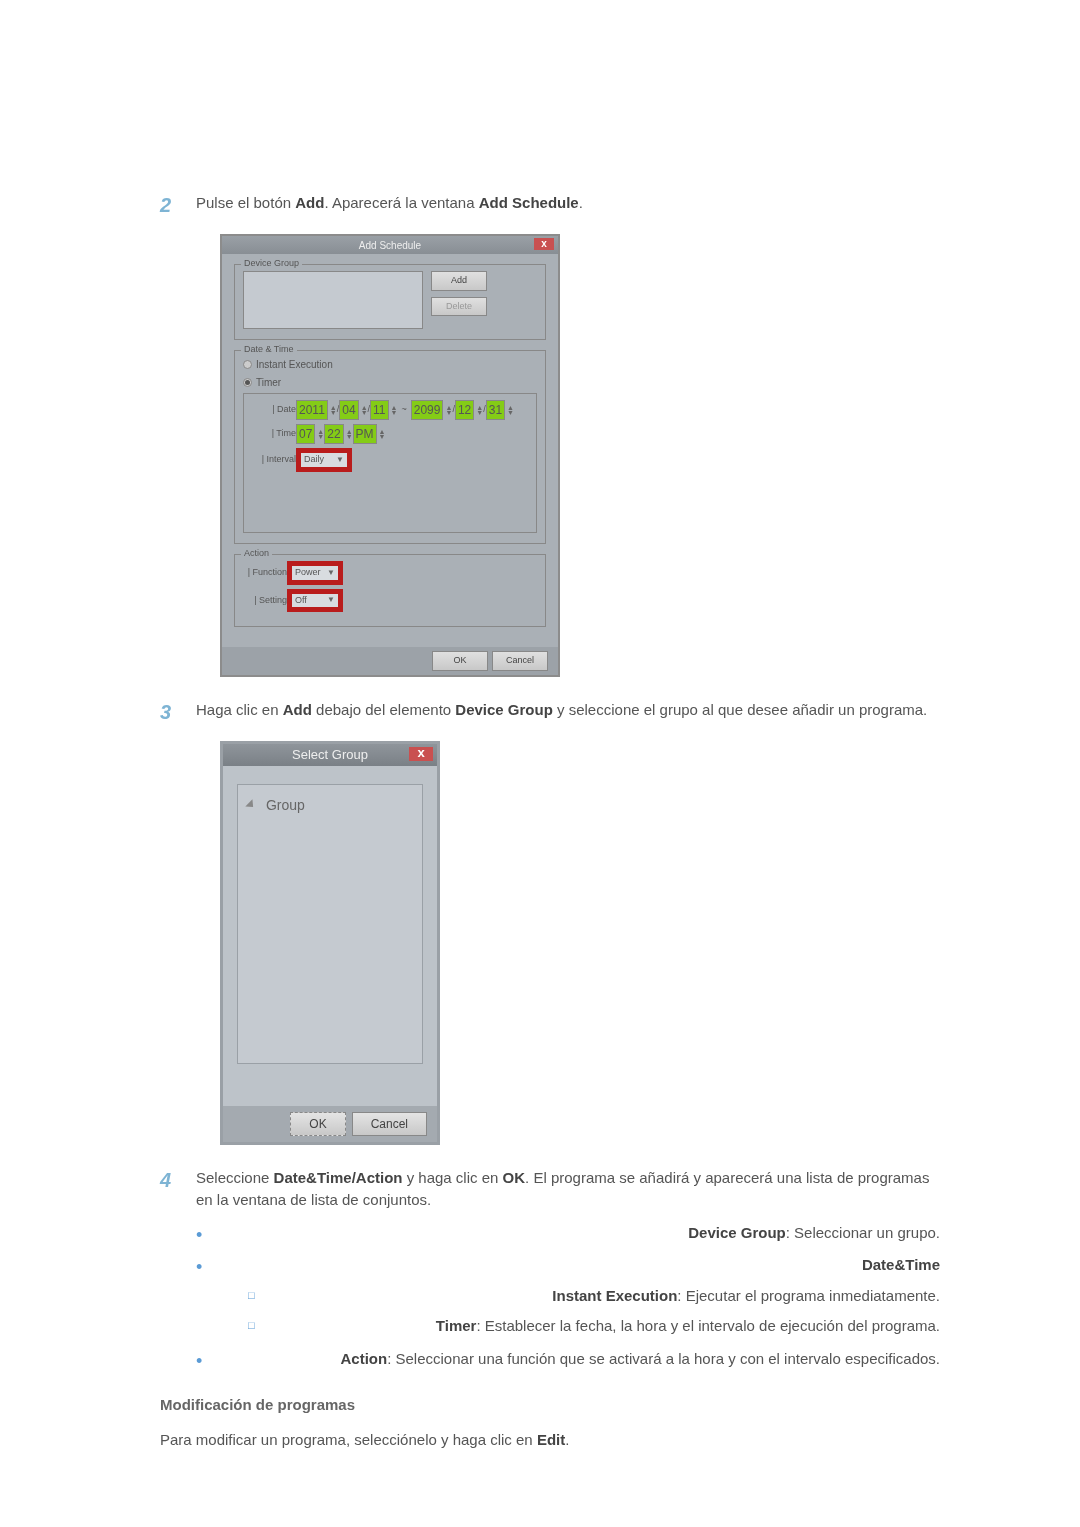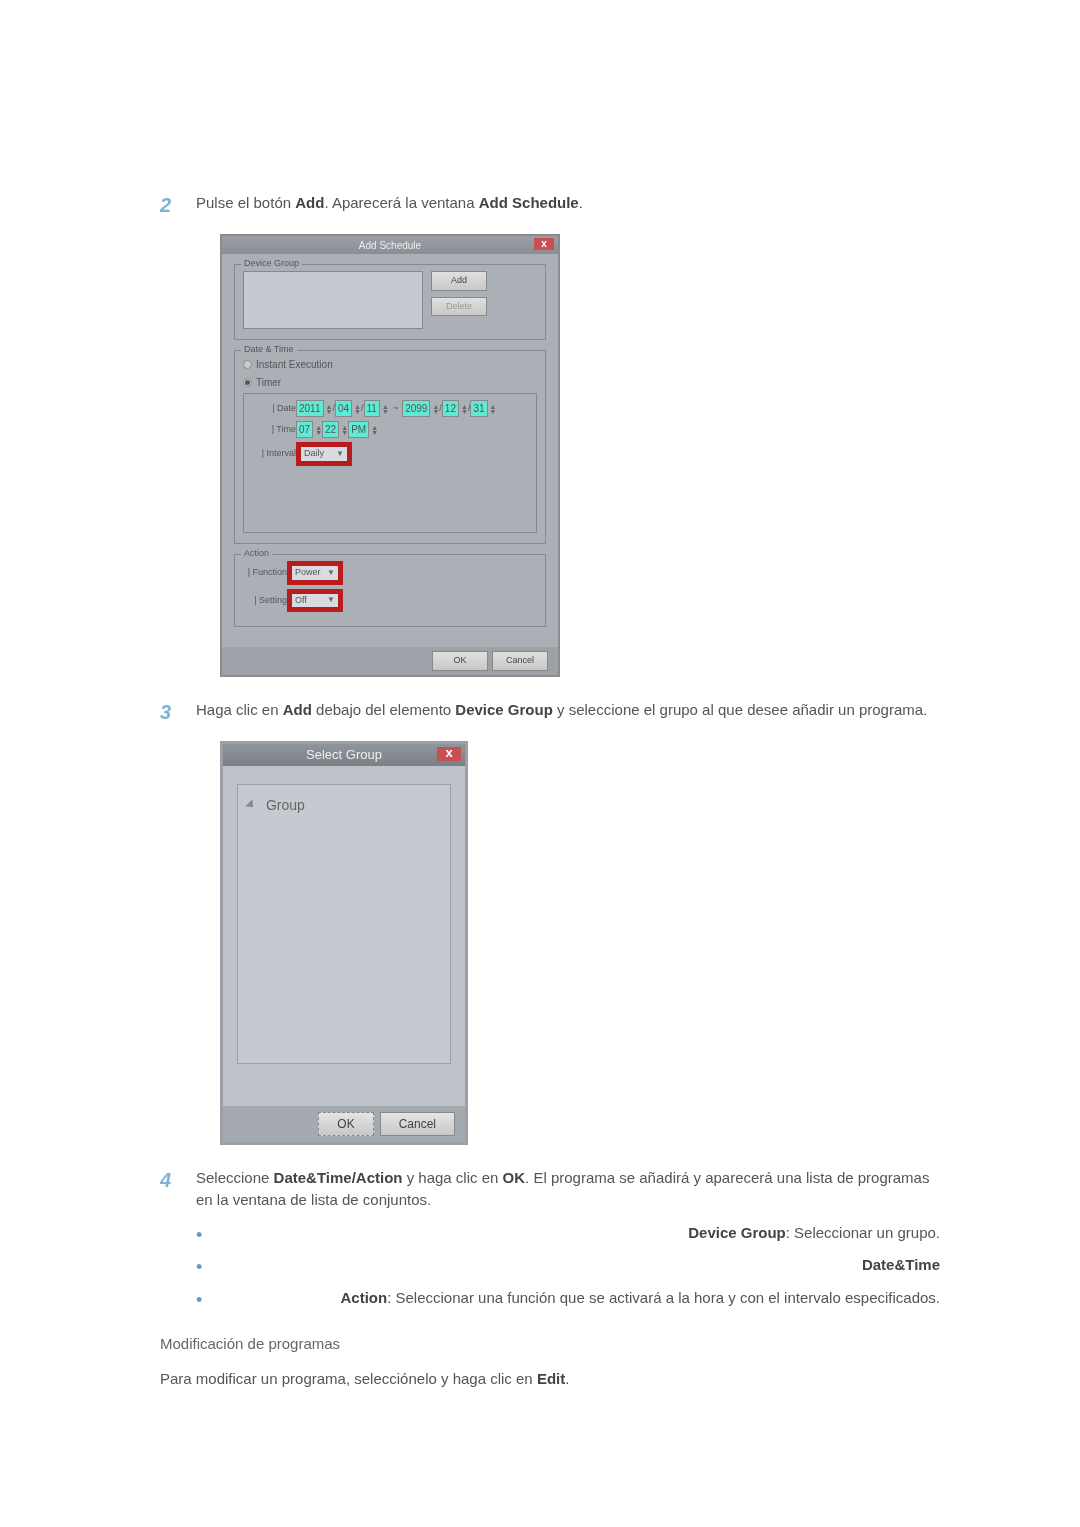--- a/index.html
+++ b/index.html
@@ -147,24 +147,24 @@
       align-items: center;
       margin-bottom: 4px;
       font-size: 9px;
       text-align: right;
     }
     .field-label {
       width: 44px;
     }
     .spinner {
       display: inline-block;
-      background: #5eead4;
+      background: #84cc16;
       border: 1px solid #888;
       padding: 0 2px;
-      font-size: 10px;
+      font-size: 12px;
       margin-right: 2px;
     }
     .spin-btns {
       display: inline-block;
       font-size: 7px;
       line-height: 5px;
       vertical-align: middle;
       color: #666;
     }
     .dropdown {
@@ -184,21 +184,21 @@
     .dlg-footer {
       background: #9ca2a8;
       padding: 4px 10px;
       display: flex;
       justify-content: flex-end;
       gap: 4px;
     }
     
     
     .select-group {
-      width: 248px;
+      width: 220px;
       border: 3px solid #9aa0a6;
       background: #bdc3c9;
       font-size: 13px;
     }
     .sg-titlebar {
       height: 22px;
       background: linear-gradient(#8f959b, #7a8086);
       display: flex;
       align-items: center;
       justify-content: center;
@@ -292,21 +292,21 @@
     ul.sub-bullets > li::before {
       content: "□";
       position: absolute;
       left: 0;
       color: #5b9bd5;
       font-size: 11px;
       top: 2px;
     }
     .section-head {
       color: #666;
-      font-weight: normal;
+      font-weight: bold;
       margin-top: 24px;
       margin-bottom: 12px;
     }
   </style>
 </head>
 <body>
 
 <div class="step">
   <div class="step-num">2</div>
   <div class="step-text">
@@ -442,20 +442,28 @@
     <span>Seleccione </span><span class="bold">Date&amp;Time/Action</span><span> y haga clic en </span><span class="bold">OK</span><span>. El programa se añadirá y aparecerá una lista de programas en la ventana de lista de conjuntos.</span>
   </div>
 </div>
 
 <ul class="bullets">
   <li>
     <span class="bold">Device Group</span><span>: Seleccionar un grupo.</span>
   </li>
   <li>
     <span class="bold">Date&amp;Time</span>
+    <ul class="sub-bullets">
+      <li>
+        <span class="bold">Instant Execution</span><span>: Ejecutar el programa inmediatamente.</span>
+      </li>
+      <li>
+        <span class="bold">Timer</span><span>: Establecer la fecha, la hora y el intervalo de ejecución del programa.</span>
+      </li>
+    </ul>
   </li>
   <li>
     <span class="bold">Action</span><span>: Seleccionar una función que se activará a la hora y con el intervalo especificados.</span>
   </li>
 </ul>
 
 <div class="section-head">Modificación de programas</div>
 <div>
   <span>Para modificar un programa, selecciónelo y haga clic en </span><span class="bold">Edit</span><span>.</span>
 </div>

